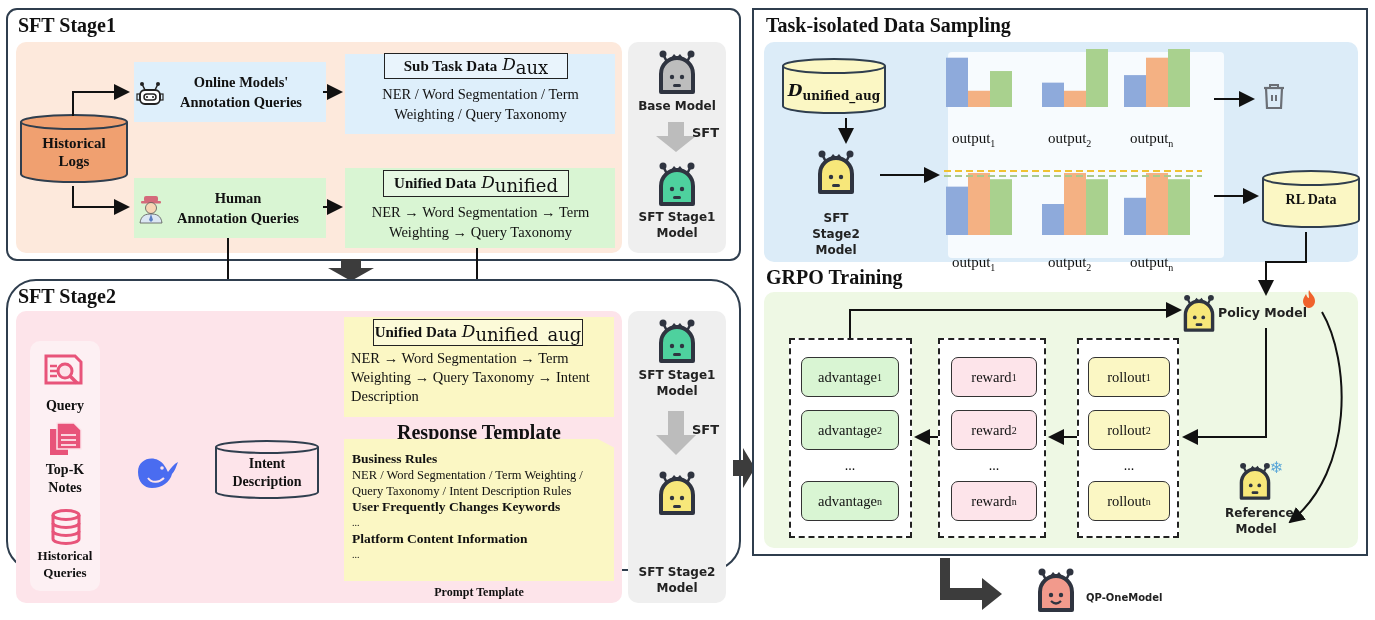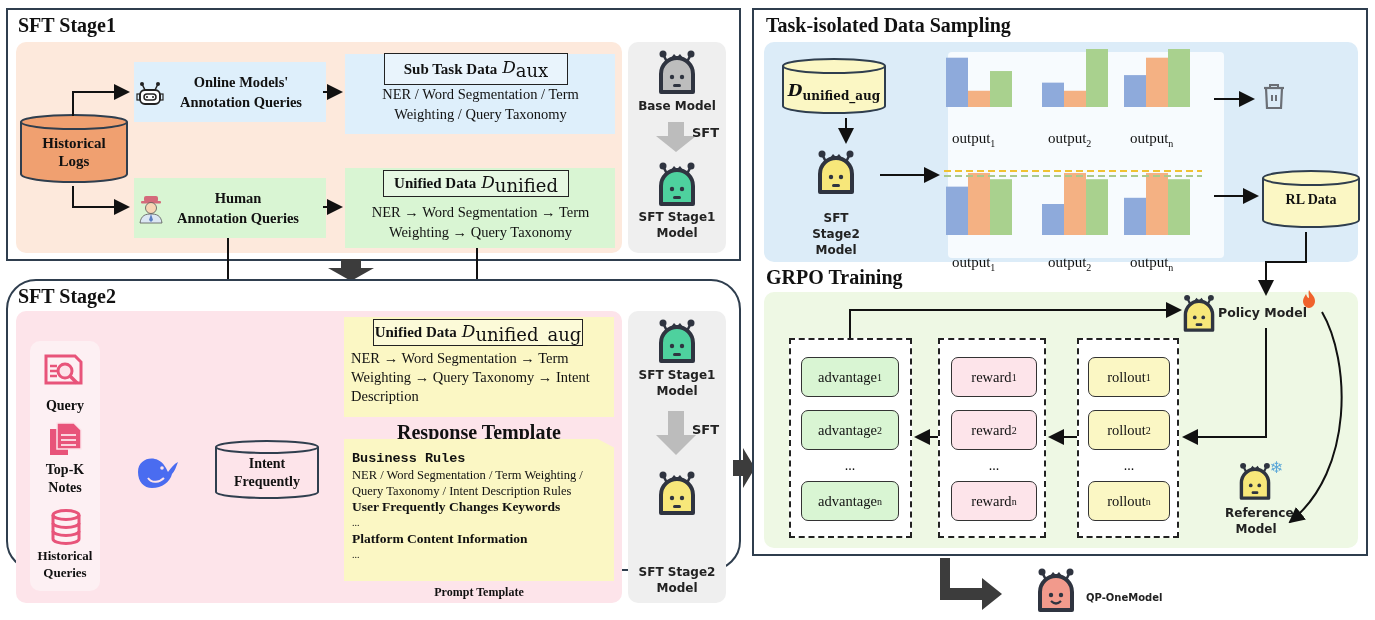--- a/index.html
+++ b/index.html
@@ -36,21 +36,21 @@
       <line x1="14" y1="-20" x2="10" y2="-12" stroke="#2f3440" stroke-width="2.5"></line>
       <path d="M-6,-16 L-3,-20 L0,-17 L3,-20 L6,-16 Z" fill="#2f3440"></path>
       <path d="M-16,18 L-16,0 A16,16 0 0 1 16,0 L16,18 Z" fill="currentColor" stroke="#2f3440" stroke-width="4" stroke-linejoin="round"></path>
       <circle cx="-5" cy="3" r="2.2" fill="#2f3440"></circle>
       <circle cx="5" cy="3" r="2.2" fill="#2f3440"></circle>
       <rect x="-4" y="10" width="8" height="3" rx="1.5" fill="#2f3440"></rect>
     </g>
   </defs>
 </svg>
 
-<div class="panel" style="left:6px; top:8px; width:735px; height:253px;">
+<div class="panel" style="left:6px; top:8px; width:735px; height:253px;border-radius:11px;">
   <div class="panel-title" style="left:10px; top:4px;">SFT Stage1</div>
   <div class="region" style="left:8px; top:32px; width:606px; height:211px; background:#fde9dc;"></div>
 
   <div class="box" style="left:126px; top:52px; width:192px; height:60px; background:#deeffb;">
     <svg width="28" height="28" style="left:2px; top:18px;" viewBox="0 0 28 28">
       <circle cx="6" cy="4" r="2" fill="#222"></circle>
         <circle cx="22" cy="4" r="2" fill="#222"></circle>
       <line x1="6" y1="4" x2="9" y2="10" stroke="#222" stroke-width="1.5"></line>
         <line x1="22" y1="4" x2="19" y2="10" stroke="#222" stroke-width="1.5"></line>
       <rect x="4" y="10" width="20" height="14" rx="5" fill="#fff" stroke="#222" stroke-width="1.8"></rect>
@@ -70,21 +70,21 @@
       <rect x="3" y="7" width="20" height="2.5" rx="1" fill="#d46a7a"></rect>
       <circle cx="13" cy="14" r="5.5" fill="#f7d5b5" stroke="#555" stroke-width="0.8"></circle>
       <path d="M2,29 C3,21 8,20 13,20 C18,20 23,21 24,29 Z" fill="#dbe7f3" stroke="#555" stroke-width="0.8"></path>
       <path d="M13,20 L11,26 L13,28 L15,26 Z" fill="#5b7fc2"></path>
     </svg>
     <div class="bold txt14" style="margin-left:16px;">Human</div>
     <div class="bold txt14" style="margin-left:16px;">Annotation Queries</div>
   </div>
 
   <div class="region" style="left:337px; top:44px; width:270px; height:80px; background:#deeffb; border-radius:0;"></div>
-  <div class="label-box" style="left:376px; top:43px; width:184px; height:32px;">
+  <div class="label-box" style="left:376px; top:43px; width:184px; height:26px;">
     <span>Sub Task Data</span>
     <span class="math"><span>D</span><span class="sub">aux</span></span>
   </div>
   <div class="box txt14" style="left:350px; top:72px; width:245px; height:44px;">NER / Word Segmentation / Term Weighting / Query Taxonomy</div>
 
   <div class="region" style="left:337px; top:158px; width:270px; height:80px; background:#d9f5d3; border-radius:0;"></div>
   <div class="label-box" style="left:375px; top:160px; width:186px; height:27px;">
     <span>Unified Data</span>
     <span class="math"><span>D</span><span class="sub">unified</span></span>
   </div>
@@ -174,21 +174,21 @@
   <div class="region" style="left:336px; top:36px; width:270px; height:100px; background:#fbf7c4; border-radius:0;"></div>
   <div class="label-box" style="left:365px; top:38px; width:210px; height:27px;">
     <span>Unified Data</span>
     <span class="math"><span>D</span><span class="sub">unified_aug</span></span>
   </div>
   <div class="txt14" style="position:absolute; left:343px; top:68px; width:255px; line-height:19px;">NER → Word Segmentation → Term Weighting → Query Taxonomy → Intent Description</div>
   <div class="bold" style="position:absolute; left:336px; top:140px; width:270px; text-align:center; font-size:20px;">Response Template</div>
 
   <div class="region" style="left:336px; top:158px; width:270px; height:142px; background:#fbf7c4; border-radius:0; clip-path: polygon(0 0, 94% 0, 100% 6%, 100% 100%, 0 100%);"></div>
   <div style="position:absolute; left:344px; top:170px; width:255px; font-size:12.5px; line-height:16px;">
-    <div class="bold" style="font-size:13.5px;font-family:Liberation Mono, monospace;">Business Rules</div>
+    <div class="bold" style="font-size:13.5px;">Business Rules</div>
     <div>NER / Word Segmentation / Term Weighting / Query Taxonomy / Intent Description Rules</div>
     <div class="bold" style="font-size:13.5px;">User Frequently Changes Keywords</div>
     <div style="font-size:10px;">...</div>
     <div class="bold" style="font-size:13.5px;">Platform Content Information</div>
     <div style="font-size:10px;">...</div>
   </div>
   <div class="bold" style="position:absolute; left:336px; top:304px; width:270px; text-align:center; font-size:12px;">Prompt Template</div>
 
   <div class="region" style="left:620px; top:30px; width:98px; height:292px; background:#efefef;"></div>
   <svg width="40" height="46" style="left:649px; top:38px; color:#4ed19e;" viewBox="-20 -24 40 46">
@@ -202,21 +202,21 @@
   <svg width="40" height="46" style="left:649px; top:190px; color:#f7e77a;" viewBox="-20 -24 40 46">
       <use href="#robot"></use>
     </svg>
   <div class="model-label" style="left:630px; top:283px; width:78px;">SFT Stage2 Model</div>
 </div>
 
 <svg width="106" height="60" style="left:214px; top:440px;" viewBox="0 0 106 60">
   <path d="M2,7 V52 A51,6 0 0 0 104,52 V7" fill="#fde4ea" stroke="#2f3e4e" stroke-width="2"></path>
   <ellipse cx="53" cy="7" rx="51" ry="6" fill="#fde4ea" stroke="#2f3e4e" stroke-width="2"></ellipse>
 </svg>
-<div class="box cyl-label" style="left:222px; top:452px; width:90px; height:42px; font-size:14px;">Intent Frequently</div>
+<div class="box cyl-label" style="left:222px; top:452px; width:90px; height:42px; font-size:14px;">Intent Description</div>
 
 <svg width="22" height="40" style="left:733px; top:448px;" viewBox="0 0 22 40">
     <path d="M0,12 H10 V0 L22,20 L10,40 V28 H0 Z" fill="#3c3c3c"></path>
   </svg>
 
 <div class="panel" style="left:752px; top:8px; width:616px; height:548px;">
   <div class="panel-title" style="left:12px; top:4px;">Task-isolated Data Sampling</div>
   <div class="region" style="left:10px; top:32px; width:594px; height:220px; background:#dcecf8;"></div>
   <div class="region" style="left:194px; top:42px; width:276px; height:206px; background:#f7fbfe; border-radius:4px;"></div>
 

